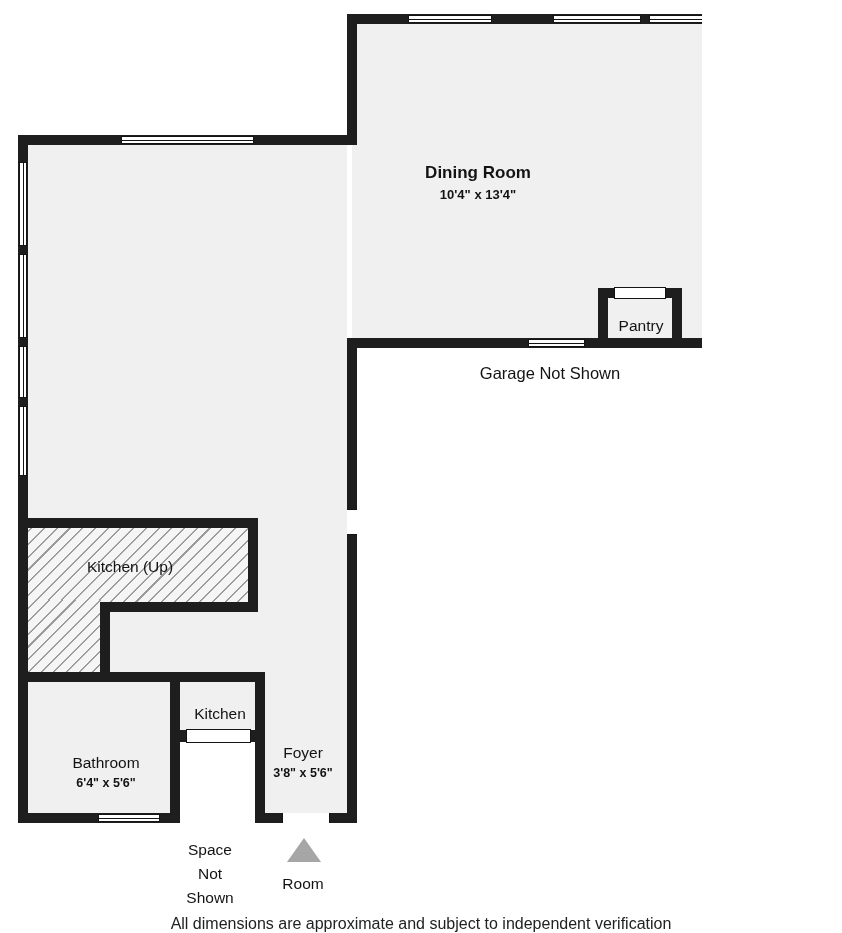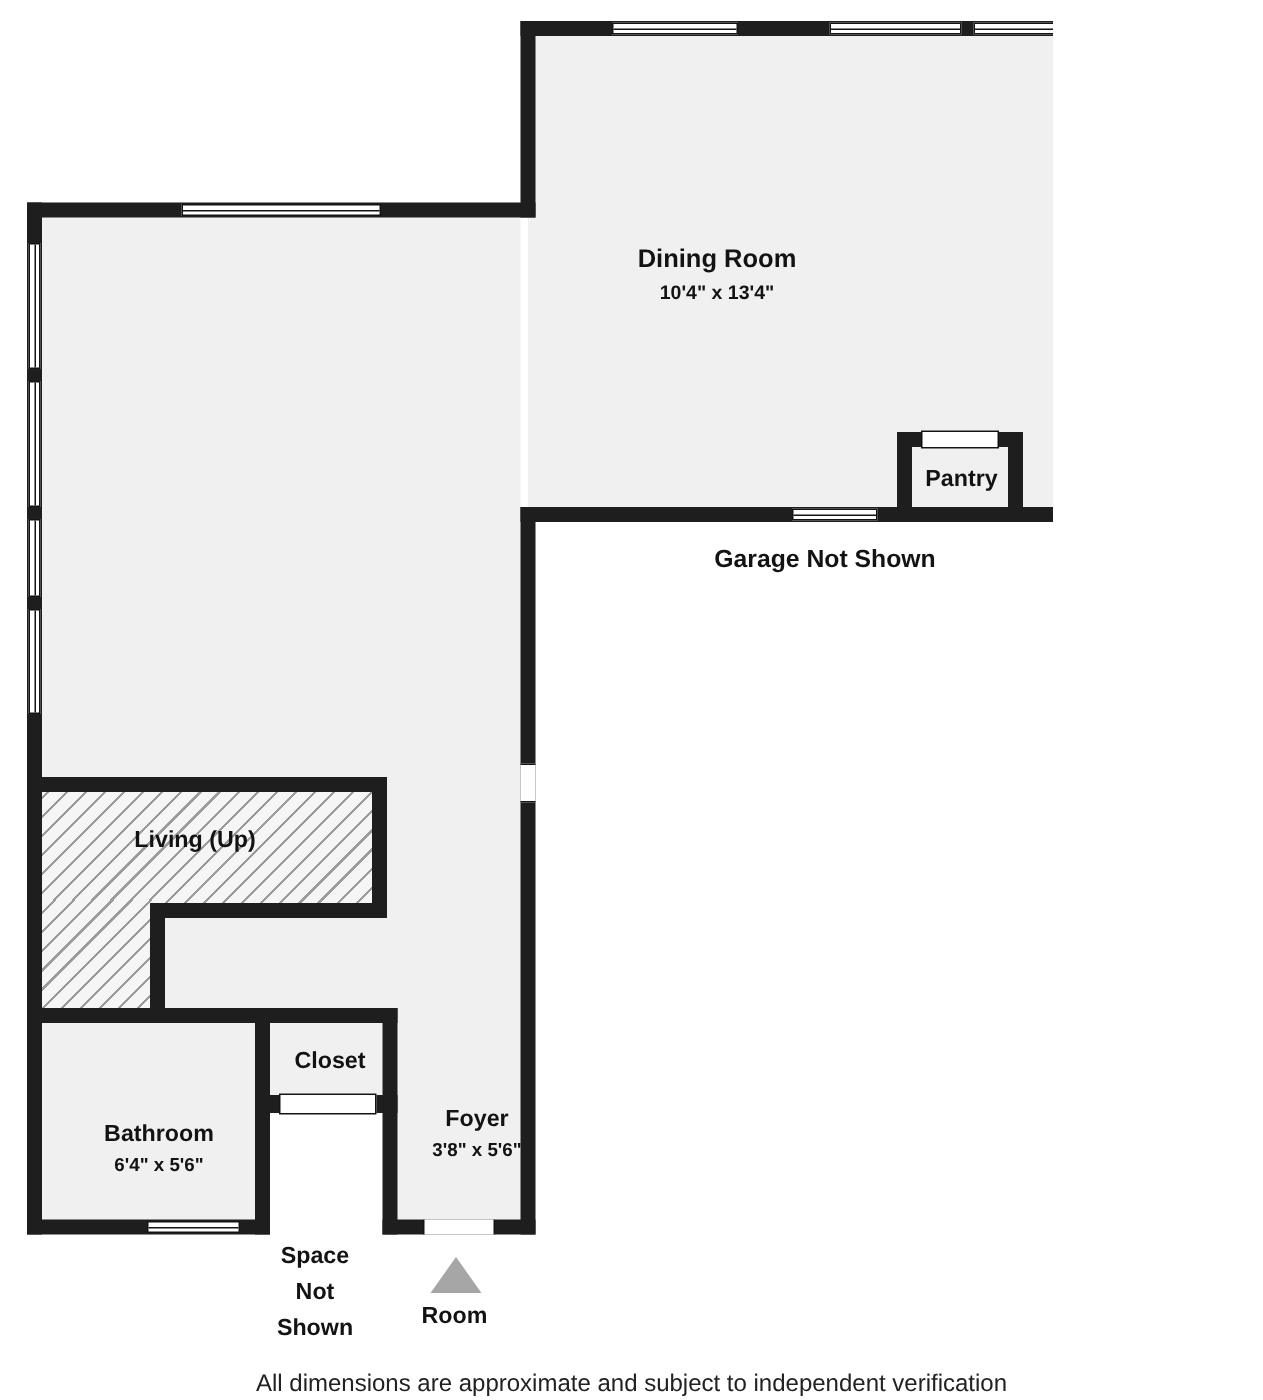--- a/index.html
+++ b/index.html
@@ -10,24 +10,24 @@
   .hatch{position:absolute;background-color:#f5f5f5;
          background-image:repeating-linear-gradient(135deg,#9c9c9c 0,#9c9c9c 1.5px,transparent 1.5px,transparent 9px);}
   .window{position:absolute;background:#fff;border:1px solid #141414;box-sizing:border-box;}
   .window.h::after{content:"";position:absolute;left:0;right:0;top:50%;height:1px;margin-top:-0.5px;background:#141414;}
   .window.v::after{content:"";position:absolute;top:0;bottom:0;left:50%;width:1px;margin-left:-0.5px;background:#141414;}
   .gap-v{position:absolute;background:#fff;border-top:1px solid #141414;border-bottom:1px solid #141414;box-sizing:border-box;}
   .gap-h{position:absolute;background:#fff;border-left:1px solid #141414;border-right:1px solid #141414;box-sizing:border-box;}
   .door{position:absolute;background:#fff;border:1px solid #141414;box-sizing:border-box;}
   .lbl{position:absolute;transform:translate(-50%,-50%);text-align:center;white-space:nowrap;line-height:1.3;}
   .name-lg{font-size:17px;font-weight:700;}
-  .name-md{font-size:15.5px;font-weight:700;}
+  .name-md{font-size:15.5px;font-weight:400;margin-top:12px;}
   .dims{font-size:13px;font-weight:600;margin-top:3px;}
   .dims-sm{font-size:12.5px;font-weight:600;margin-top:2px;}
-  .note-lg{font-size:16.5px;font-weight:700;text-align:right;}
+  .note-lg{font-size:16.5px;font-weight:400;text-align:right;}
   .multiline{white-space:normal;width:70px;line-height:1.55;}
   .disclaimer{font-size:16px;font-weight:400;color:#222;}
   .entry-arrow{position:absolute;width:0;height:0;
                border-left:17px solid transparent;border-right:17px solid transparent;
                border-bottom:24px solid #a6a6a6;}
 </style>
 </head>
 <body>
 
 <div id="plan">
@@ -87,33 +87,33 @@
 
   <div class="lbl" style="left:641px;top:320px">
     <div class="name-md">Pantry</div>
   </div>
 
   <div class="lbl" style="left:550px;top:374px">
     <div class="note-lg">Garage Not Shown</div>
   </div>
 
   <div class="lbl" style="left:130px;top:561px">
-    <div class="name-md">Living (Up)</div>
+    <div class="name-md">Kitchen (Up)</div>
   </div>
 
   <div class="lbl" style="left:106px;top:766px">
     <div class="name-md">Bathroom</div>
     <div class="dims-sm">6'4" x 5'6"</div>
   </div>
 
   <div class="lbl" style="left:220px;top:708px">
-    <div class="name-md">Closet</div>
+    <div class="name-md">Kitchen</div>
   </div>
 
-  <div class="lbl" style="left:318px;top:756px">
+  <div class="lbl" style="left:303px;top:756px">
     <div class="name-md">Foyer</div>
     <div class="dims-sm">3'8" x 5'6"</div>
   </div>
 
   <div class="lbl multiline name-md" style="left:210px;top:862px">Space Not Shown</div>
 
   <div class="entry-arrow" style="left:287px;top:838px"></div>
 
   <div class="lbl" style="left:303px;top:878px">
     <div class="name-md">Room</div>

